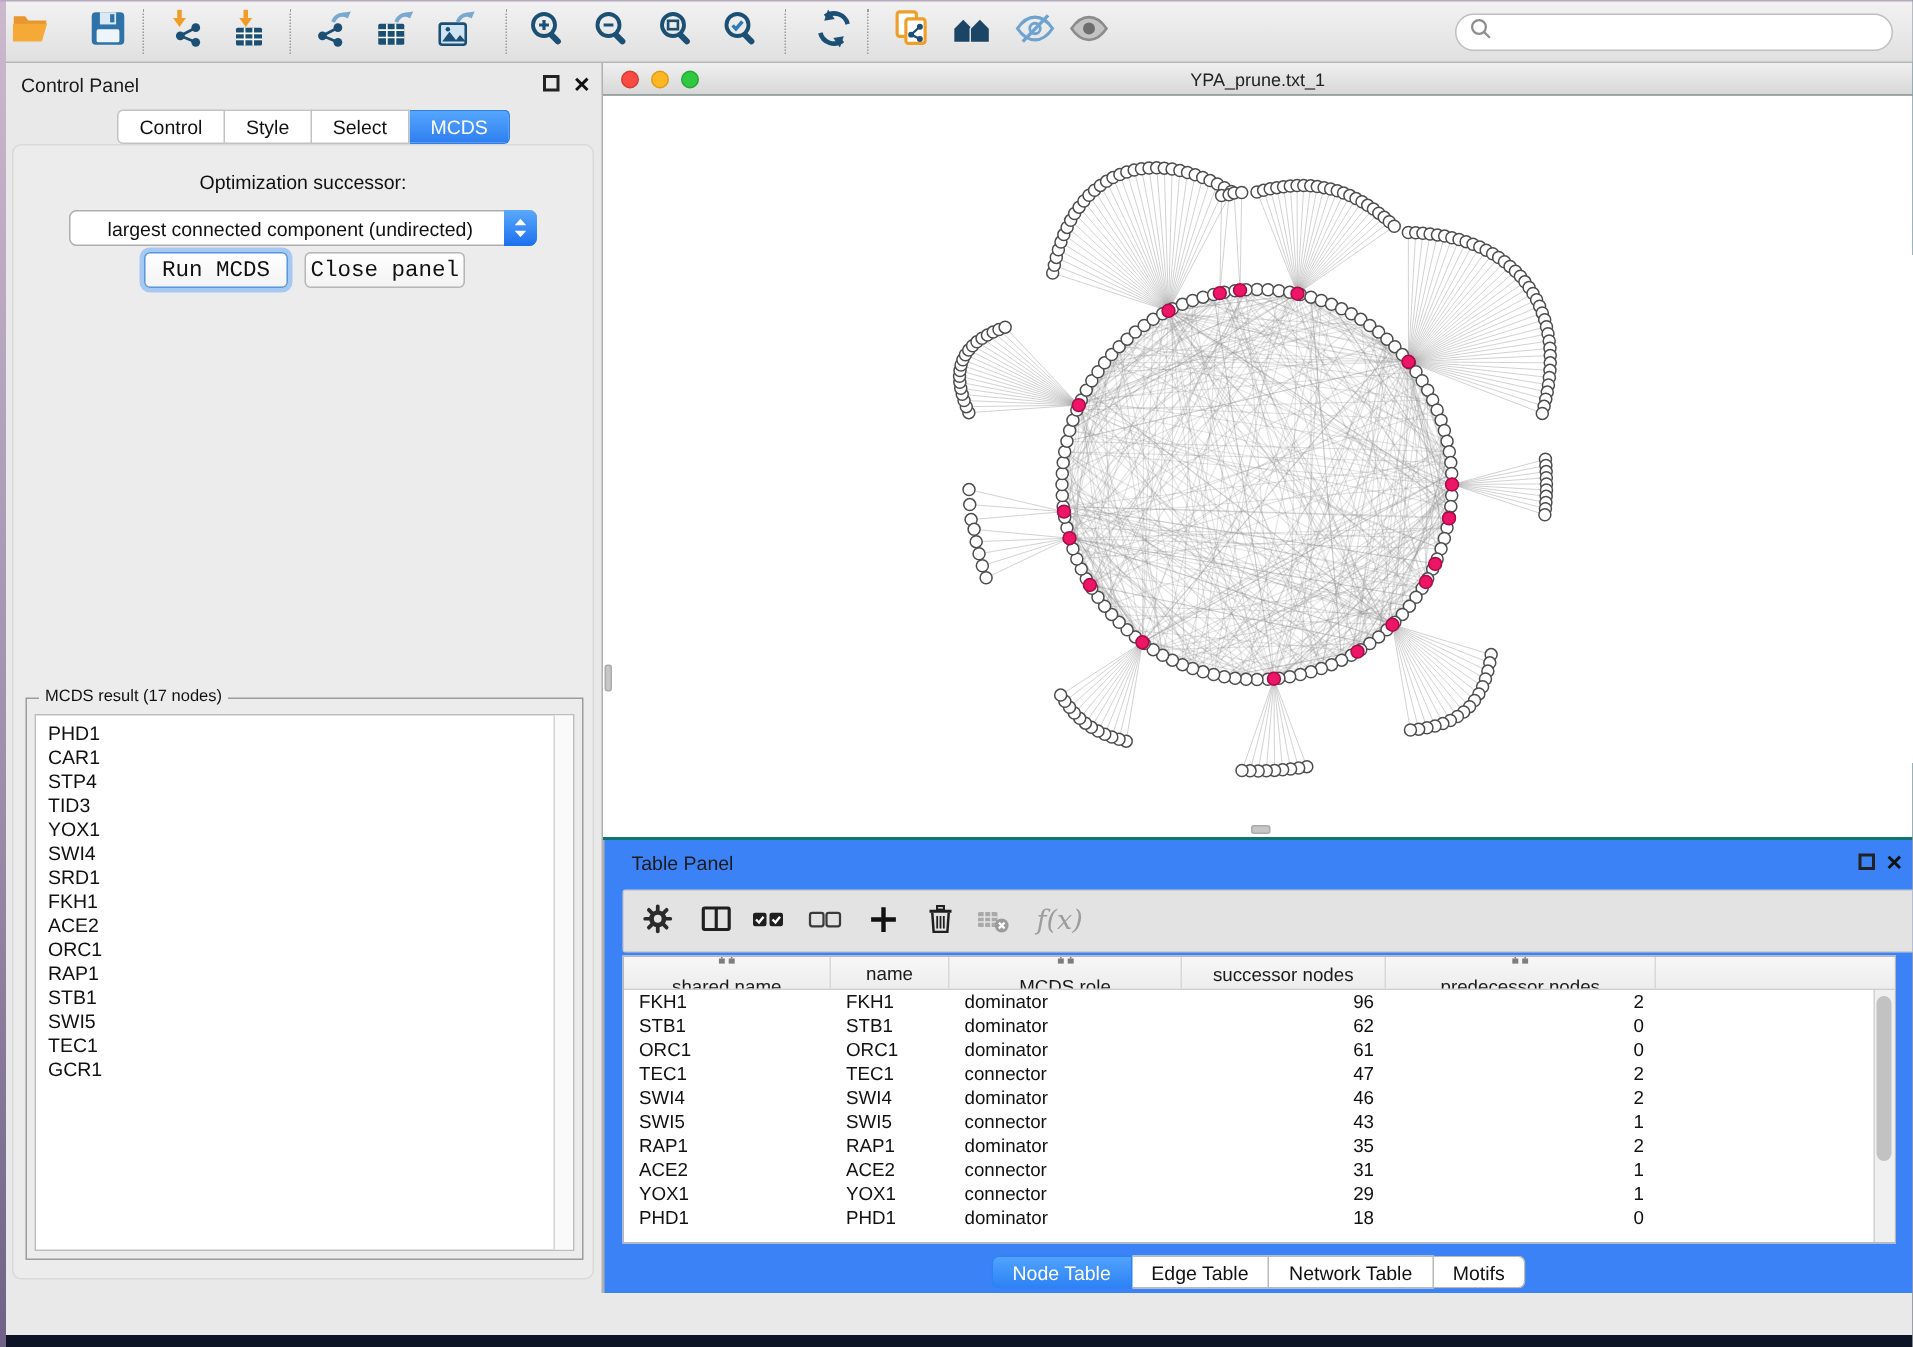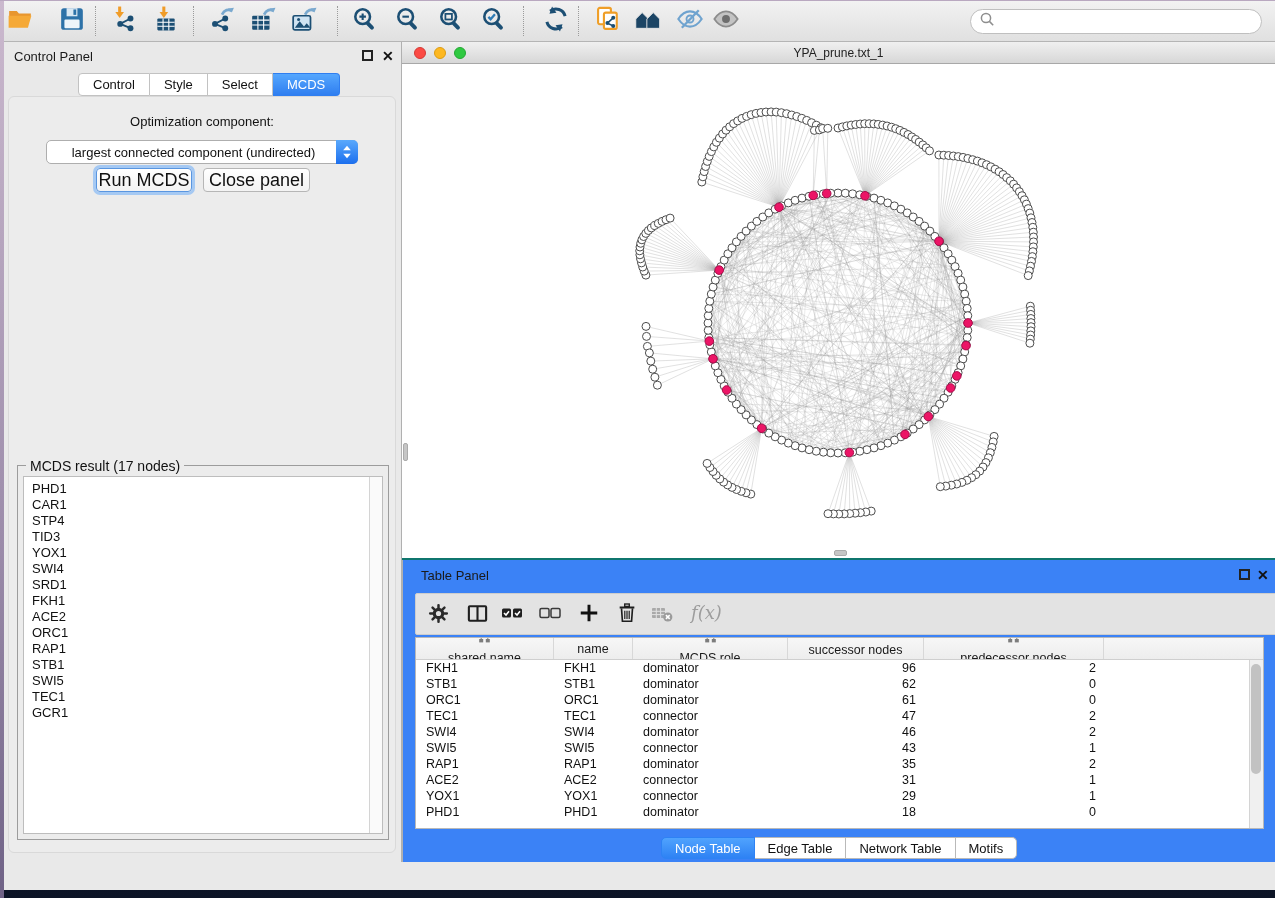--- a/index.html
+++ b/index.html
@@ -24,24 +24,24 @@
   .tabrow { position:absolute; display:flex; }
   .tab { height:23px; display:flex; align-items:center; justify-content:center; background:#fff; border:1px solid #c2c2c2; border-left:none; font-size:13px; padding:0 14px; color:#111; }
   .tab.first { border-left:1px solid #c2c2c2; border-radius:4px 0 0 4px; }
   .tab.last { border-radius:0 4px 4px 0; }
   .tab.active { background:linear-gradient(180deg,#55a7fe,#2f7ef0); border-color:#2f7ef0; color:#fff; }
   .cpanel-content { position:absolute; left:4px; top:54px; width:388px; height:757px; background:#ececec; border:1px solid #d9d9d9; border-radius:6px; }
   .opt-label { position:absolute; left:0; top:17px; width:100%; text-align:center; font-size:13px; }
   .dropdown { position:absolute; left:37px; top:43px; width:312px; height:24px; background:#fff; border:1px solid #aeaeae; border-radius:5px; display:flex; align-items:center; }
   .dropdown .dd-text { flex:1; text-align:center; font-size:13px; padding-left:4px; }
   .dd-cap { width:22px; height:24px; margin:-1px -1px 0 0; background:linear-gradient(180deg,#5aa9fc,#1c6fee); border-radius:0 5px 5px 0; display:flex; align-items:center; justify-content:center; }
-  .btn { position:absolute; height:24px; background:linear-gradient(180deg,#ffffff,#f3f3f3); border:1px solid #b6b6b6; border-radius:4px; font-size:18px; display:flex; align-items:center; justify-content:center; color:#111; }
+  .btn { position:absolute; height:24px; background:linear-gradient(180deg,#ffffff,#f3f3f3); border:1px solid #b6b6b6; border-radius:4px; font-size:15px; display:flex; align-items:center; justify-content:center; color:#111;font-family:Liberation Mono, monospace; }
   .btn.focus { box-shadow:0 0 0 3px #a5c9f3; border-color:#5a96e0; }
   .groupbox { position:absolute; left:8px; top:368px; width:372px; height:375px; border:1px solid #9c9c9c; }
-  .legend { position:absolute; left:8px; top:-8px; background:#ececec; padding:0 4px; font-size:14px; }
+  .legend { position:absolute; left:8px; top:-8px; background:#ececec; padding:0 4px; font-size:11px; }
   .mcds-listwrap { position:absolute; left:5px; top:10px; right:5px; bottom:5px; background:#fff; border:1px solid #bdbdbd; }
   .mcds-scroll { position:absolute; right:0; top:0; bottom:0; width:13px; background:#fafafa; border-left:1px solid #d4d4d4; }
   .mcds-list { position:absolute; left:0; top:0; right:14px; bottom:0; overflow:hidden; padding:4px 0 0 8px; }
   .mcds-item { font-size:13px; line-height:16px; color:#111; }
 
   
   .netpanel { position:absolute; left:398px; top:41px; width:873px; height:518px; background:#0f766e; }
   .net-titlebar { position:absolute; left:0; top:0; width:873px; height:22px; background:linear-gradient(180deg,#f0f0f0,#d7d7d7); border-bottom:1px solid #a8a8a8; }
   .light { position:absolute; top:5px; width:12px; height:12px; border-radius:50%; }
   .net-title { position:absolute; left:0; top:4px; width:100%; text-align:center; font-size:12px; color:#222; }
@@ -243,21 +243,21 @@
     <div class="panel-title">Control Panel</div>
     <div class="win-float" style="left:358px; top:8px;"></div>
     <div class="win-close" style="left:378px; top:9px;">✕</div>
     <div class="tabrow" style="left:74px; top:31px;">
       <div class="tab first">Control</div>
       <div class="tab">Style</div>
       <div class="tab">Select</div>
       <div class="tab last active">MCDS</div>
     </div>
     <div class="cpanel-content">
-      <div class="opt-label">Optimization component:</div>
+      <div class="opt-label">Optimization successor:</div>
       <div class="dropdown">
         <span class="dd-text">largest connected component (undirected)</span>
         <span class="dd-cap">
             <svg width="14" height="16" viewBox="0 0 14 16">
               <path d="M3.2 6.2L7 1.8l3.8 4.4z" fill="#fff"></path>
               <path d="M3.2 9.8L7 14.2l3.8-4.4z" fill="#fff"></path>
             </svg>
           </span>
       </div>
       <button class="btn focus" style="left:87px; top:71px; width:96px;">Run MCDS</button>

